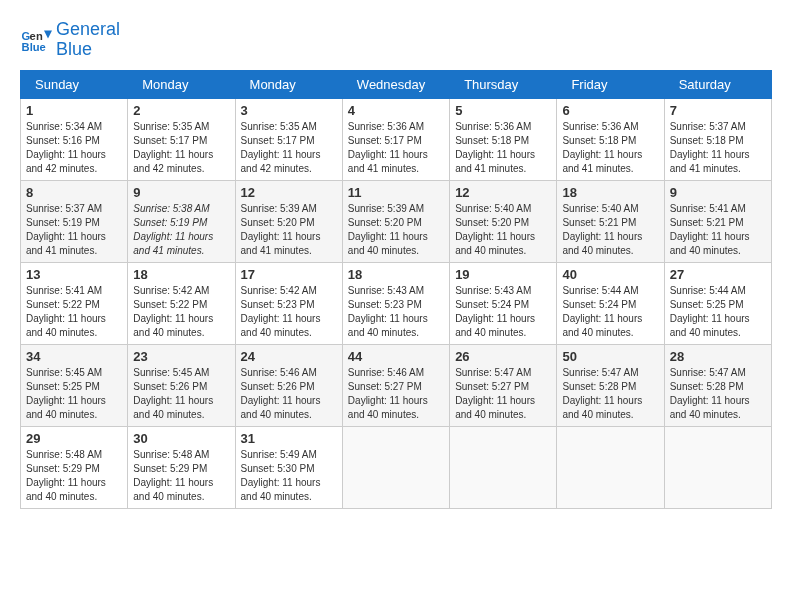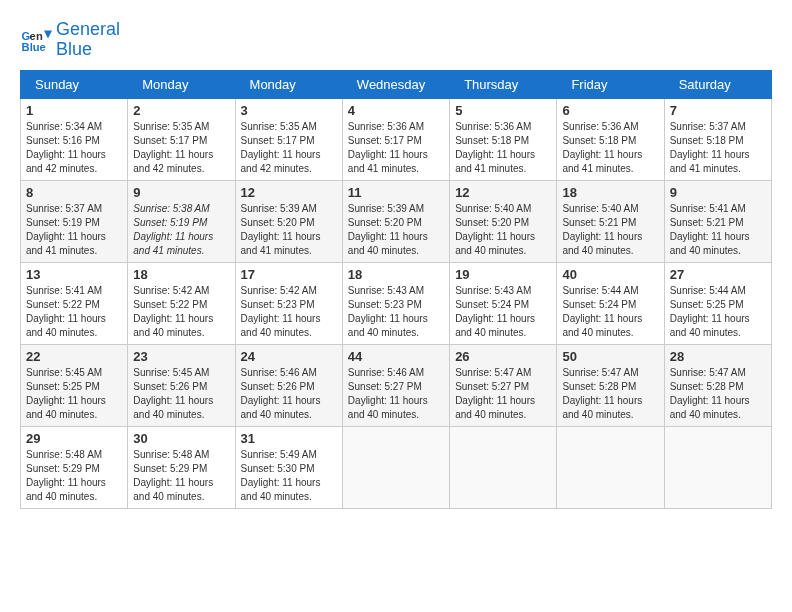--- a/index.html
+++ b/index.html
@@ -271,21 +271,21 @@
         <td>
           <div class="day-num">27</div>
           <div class="day-info" style="white-space: pre-line;">Sunrise: 5:44 AM
 Sunset: 5:25 PM
 Daylight: 11 hours
 and 40 minutes.</div>
         </td>
       </tr>
       <tr>
         <td>
-          <div class="day-num">22</div>
+          <div class="day-num">34</div>
           <div class="day-info" style="white-space: pre-line;">Sunrise: 5:45 AM
 Sunset: 5:25 PM
 Daylight: 11 hours
 and 40 minutes.</div>
         </td>
         <td>
           <div class="day-num">23</div>
           <div class="day-info" style="white-space: pre-line;">Sunrise: 5:45 AM
 Sunset: 5:26 PM
 Daylight: 11 hours

